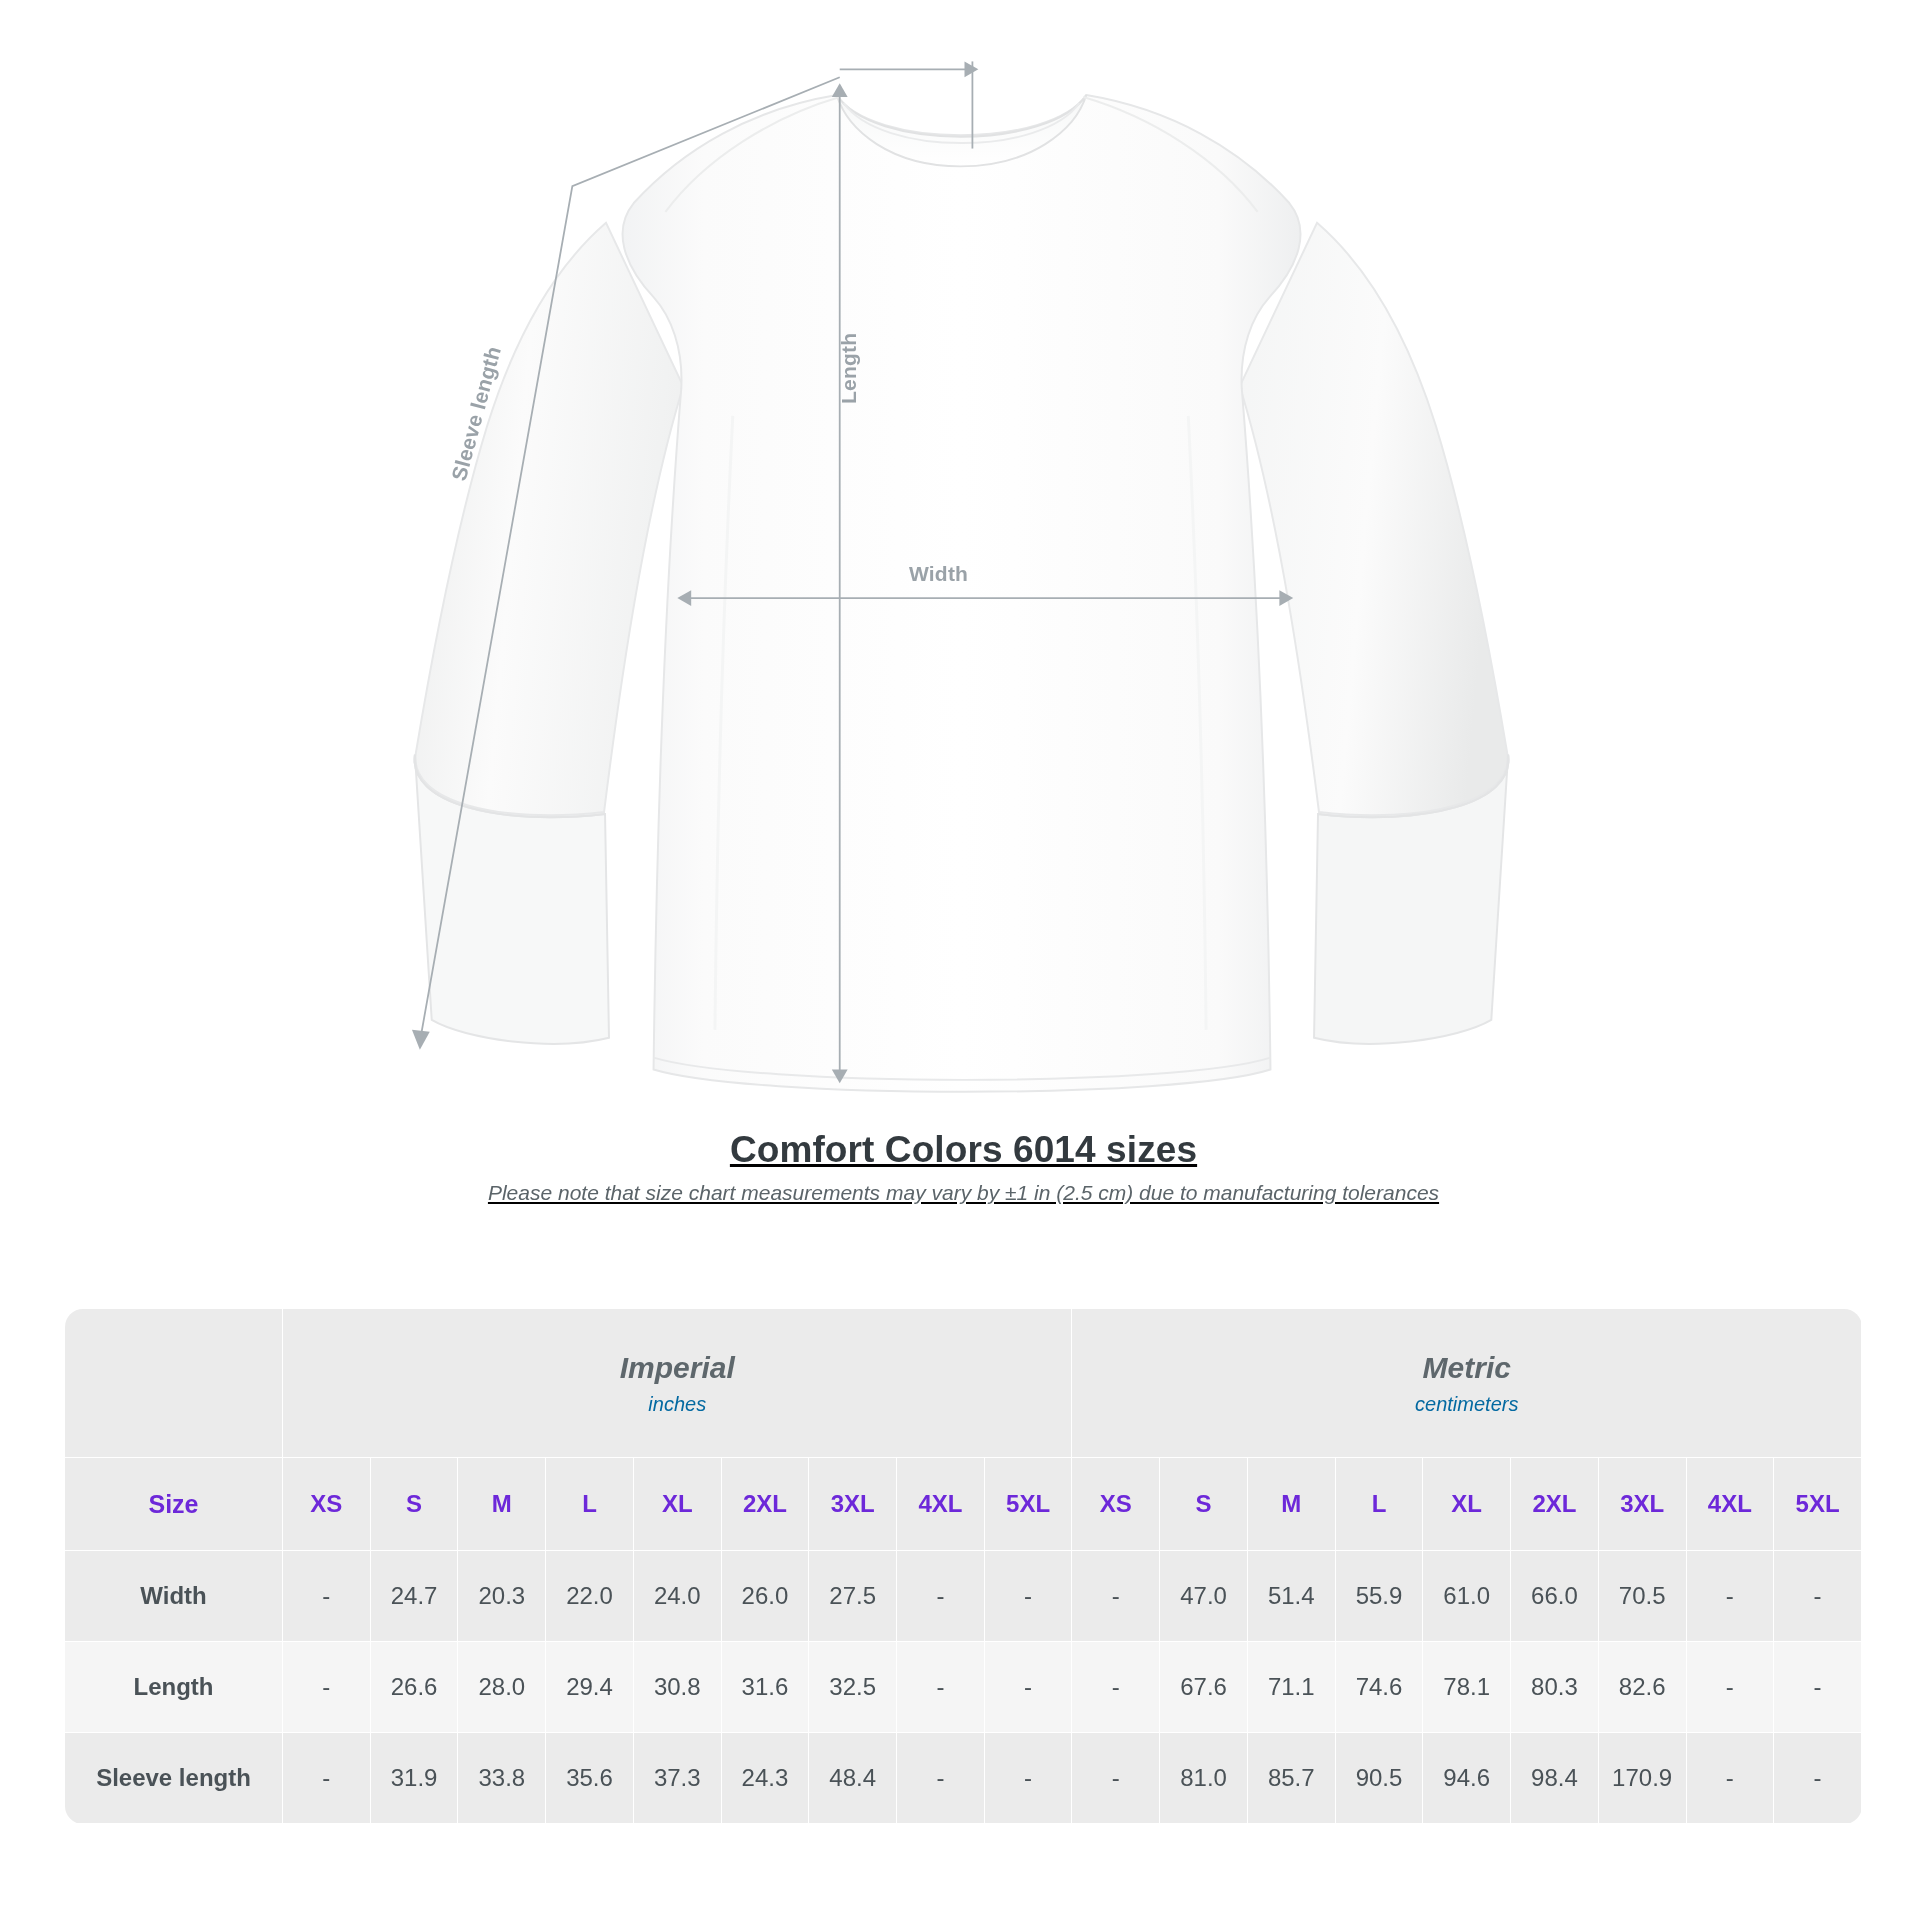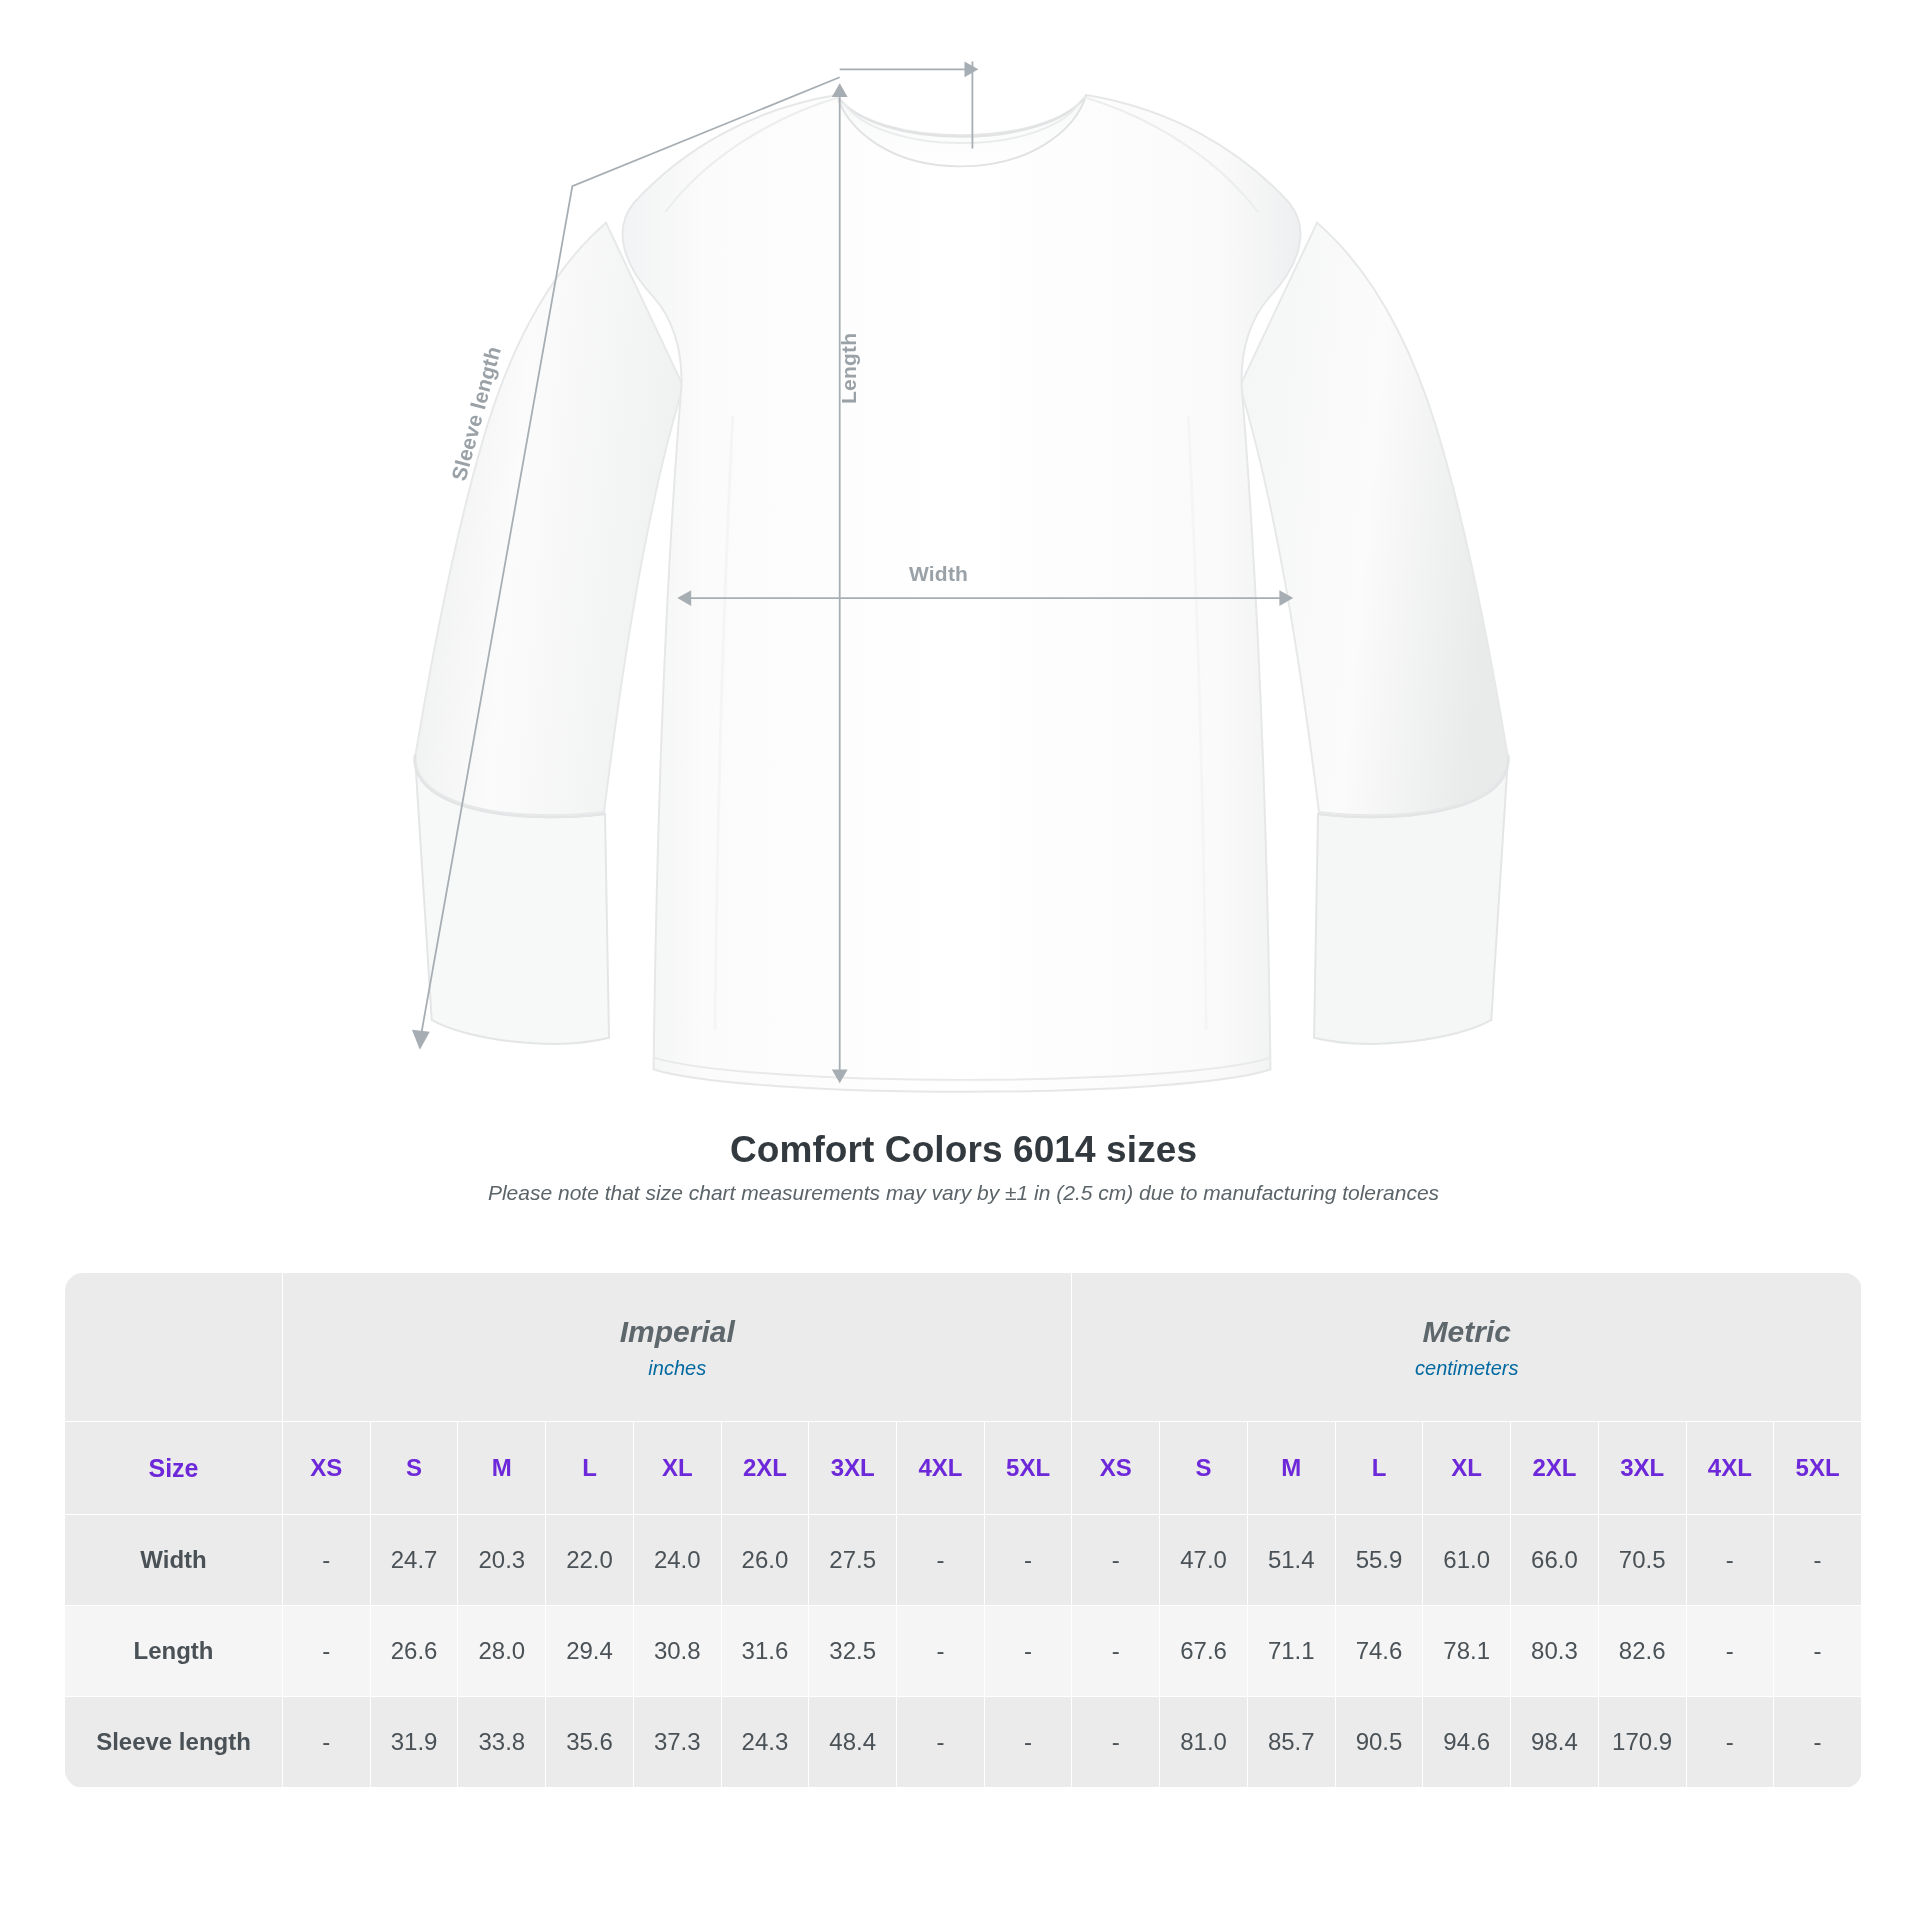--- a/index.html
+++ b/index.html
@@ -54,40 +54,41 @@
     transform-origin: left top;
   }
 
   
   .title-block {
     position: absolute;
     left: 0;
     top: 1129px;
     width: 1927px;
     text-align: center;
+    text-decoration: underline;
   }
   .main-title {
     font-size: 37px;
     font-weight: bold;
     color: #333a3f;
     margin: 0;
     letter-spacing: 0.1px;
   }
   .subtitle {
     margin-top: 10px;
     font-size: 21px;
     font-style: italic;
     color: #5b6469;
   }
 
   
   .table-wrap {
     position: absolute;
     left: 64px;
-    top: 1272px;
+    top: 1308px;
     width: 1798px;
   }
   table.size-chart {
     border-collapse: collapse;
     width: 100%;
     table-layout: fixed;
   }
   table.size-chart td, table.size-chart th {
     border: 1px solid #ffffff;
     text-align: center;

